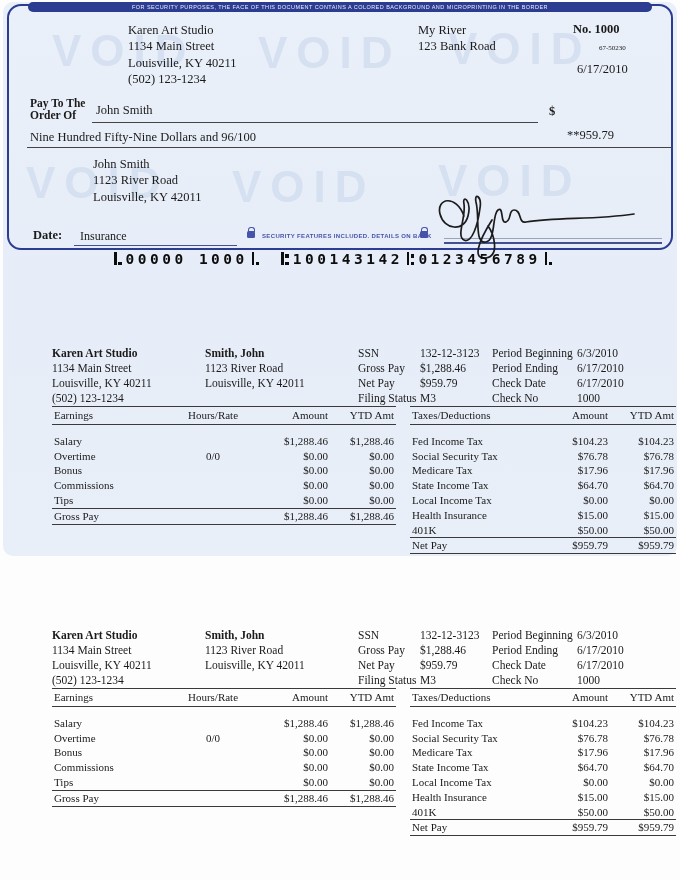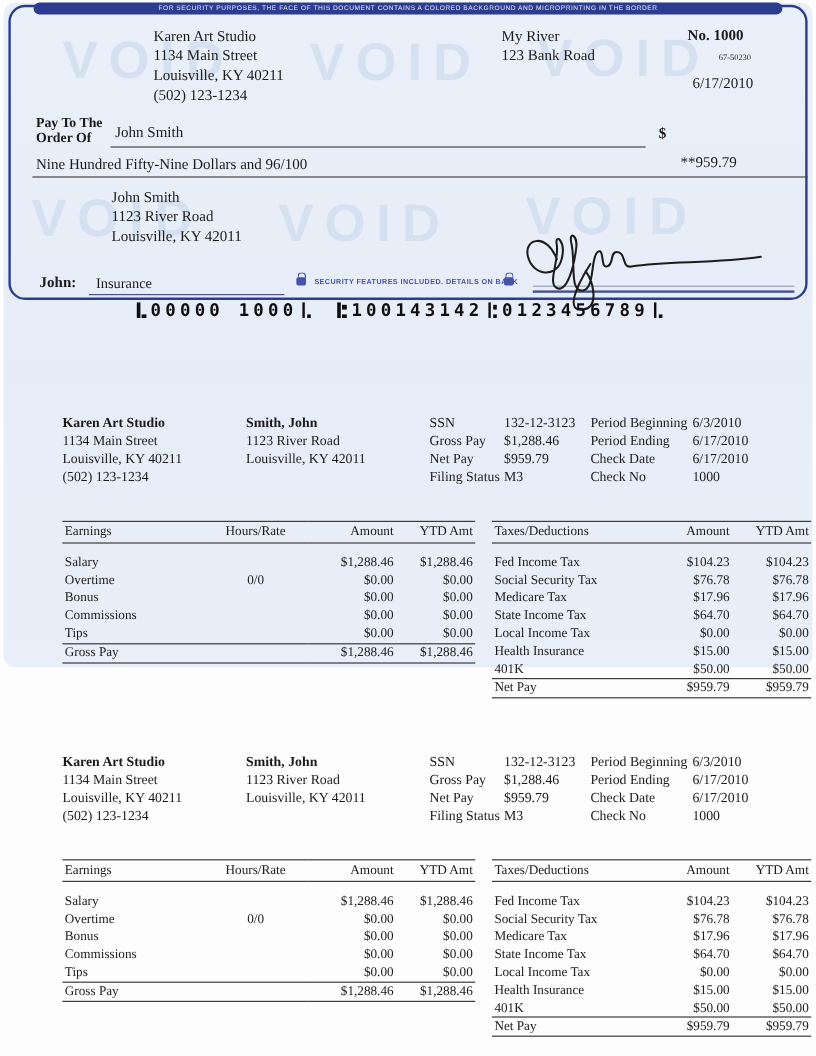--- a/index.html
+++ b/index.html
@@ -72,21 +72,21 @@
 
   
   .stub{position:absolute;left:52px;width:624px;height:212px;font-size:11px;}
   .stub-1{top:346px;} .stub-2{top:628px;}
   .stub .blk{position:absolute;line-height:15.1px;font-size:11.5px;}
   .blk-employer{left:0;top:0;}
   .blk-employee{left:153px;top:0;}
   .blk-ssn{left:306px;top:0;display:grid;grid-template-columns:62px auto;}
   .blk-period{left:440px;top:0;display:grid;grid-template-columns:85px auto;}
 
-  table.tbl{position:absolute;top:60px;border-collapse:collapse;table-layout:fixed;font-size:11px;margin-top:28px;}
+  table.tbl{position:absolute;top:60px;border-collapse:collapse;table-layout:fixed;font-size:11px;}
   .tbl-earn{left:0;width:344px;} .tbl-ded{left:358px;width:266px;}
   .tbl th,.tbl td{padding:0 2px;font-weight:400;line-height:14.8px;white-space:nowrap;}
   .tbl thead th{border-top:1.8px solid #3a3a3a;border-bottom:1px solid #3a3a3a;padding:1px 2px;}
   .tbl tbody tr:first-child td{padding-top:9px;}
   .tbl tfoot td{border-top:1px solid #3a3a3a;border-bottom:1.8px solid #3a3a3a;}
   .l{text-align:left;} .c{text-align:center;} .r{text-align:right;}
 </style>
 </head>
 <body>
 
@@ -134,21 +134,21 @@
 
 <div class="abs words">Nine Hundred Fifty-Nine Dollars and 96/100</div>
 <div class="abs words-line"></div>
 
 <div class="abs payee-addr serif12">
   <div>John Smith</div>
   <div>1123 River Road</div>
   <div>Louisville, KY 42011</div>
 </div>
 
-<div class="abs memo-label">John:</div>
+<div class="abs memo-label">Date:</div>
 <div class="abs memo-value">Insurance</div>
 <div class="abs memo-line"></div>
 
 <span class="lock lock1"></span>
 <div class="abs sec-note">SECURITY FEATURES INCLUDED. DETAILS ON BACK</div>
 <span class="lock lock2"></span>
 
 <div class="abs sig-line-gray"></div>
 <div class="abs sig-line-blue"></div>
 <svg class="abs signature" viewBox="0 0 220 78">

